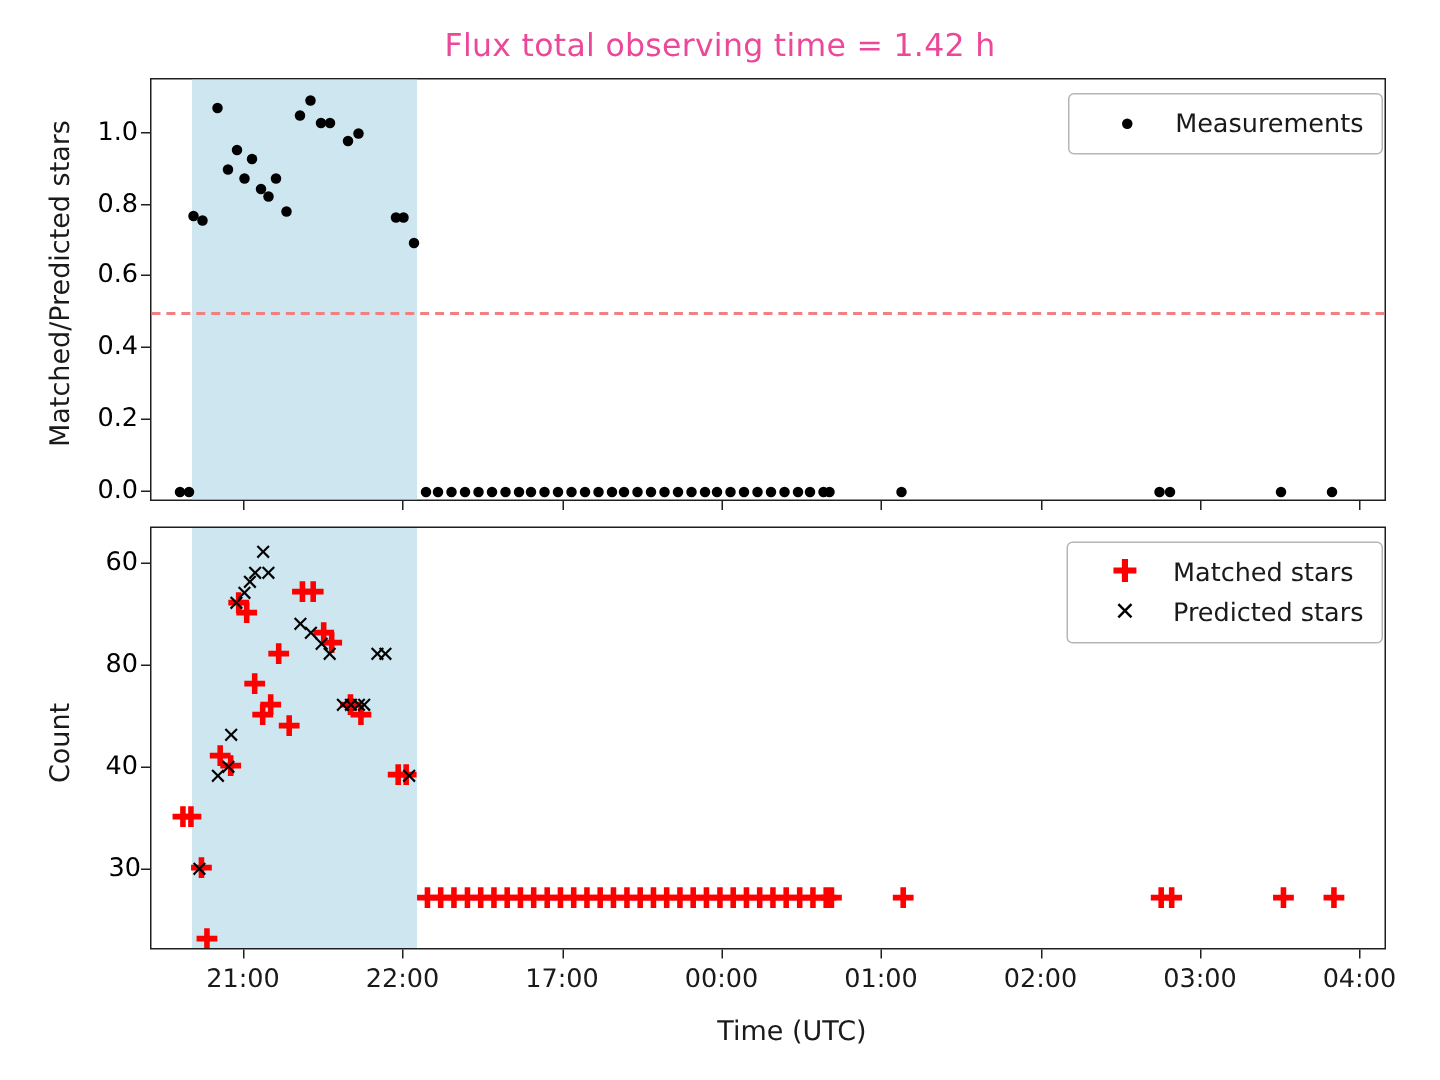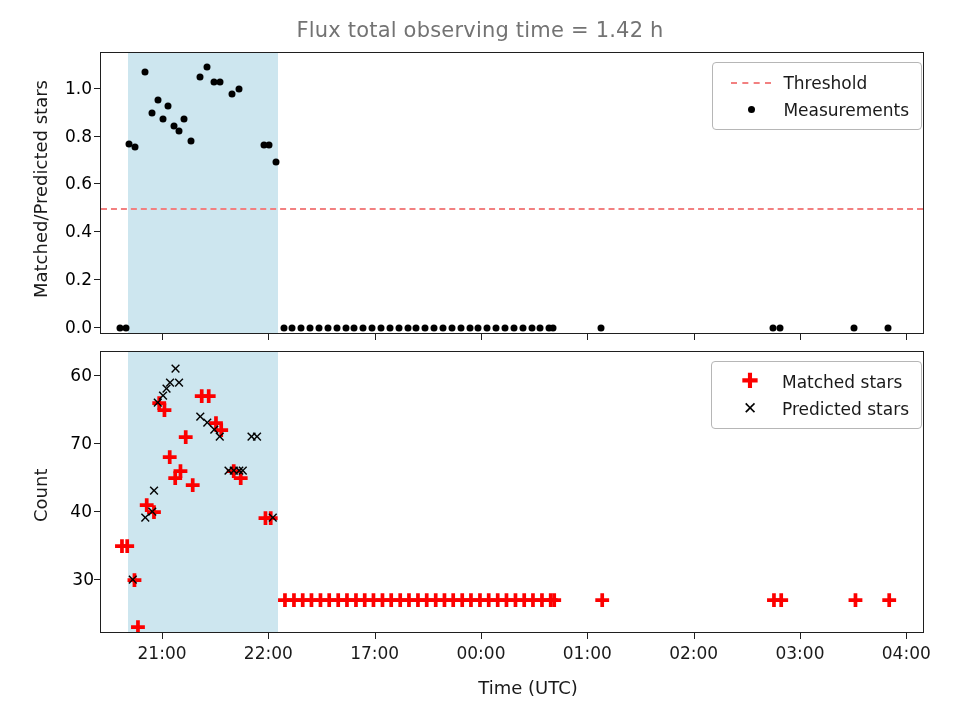--- a/index.html
+++ b/index.html
@@ -1,20 +1,20 @@
 <!DOCTYPE html>
 <html><head>
 <meta charset="utf-8">
 <style>
   html,body{margin:0;padding:0;background:#ffffff;}
   body{width:960px;height:720px;overflow:hidden;
        font-family:"DejaVu Sans","Liberation Sans",sans-serif;color:#000;}
   #fig{position:relative;width:960px;height:720px;}
   .ttl{position:absolute;left:0;top:18px;width:960px;text-align:center;
-       font-size:21px;color:#737373;letter-spacing:.2px;}
+       font-size:21px;color:#ec4899;letter-spacing:.2px;}
   .panel{position:absolute;box-sizing:border-box;border:1.6px solid #1f1f1f;background:#fff;overflow:hidden;}
   #p1{left:100px;top:52px;width:824px;height:282px;}
   #p2{left:100px;top:351px;width:824px;height:282px;}
   .span-band{position:absolute;top:0;bottom:0;background:#cde6ef;}
   .thr{position:absolute;left:0;width:100%;height:0;border-top:2.6px dashed #f28080;}
   .mk{position:absolute;transform:translate(-50%,-50%);}
   .dot{width:7px;height:7px;border-radius:50%;background:#000;}
   .xm{width:13px;height:13px;color:#000;font-size:15px;line-height:13px;
       text-align:center;font-weight:bold;}
   .pl{width:13px;height:13px;color:#fc0000;font-size:19px;line-height:13px;
@@ -127,26 +127,20 @@
       <div class="xtkm" style="left: 268.344px; top: 334px;"></div>
       <div class="xtkm" style="left: 374.667px; top: 334px;"></div>
       <div class="xtkm" style="left: 480.989px; top: 334px;"></div>
       <div class="xtkm" style="left: 587.312px; top: 334px;"></div>
       <div class="xtkm" style="left: 693.634px; top: 334px;"></div>
       <div class="xtkm" style="left: 799.957px; top: 334px;"></div>
       <div class="xtkm" style="left: 906.28px; top: 334px;"></div>
     </div>
   <div class="ylab" id="yl1" style="left: 30px; top: 298px;">Matched/Predicted stars</div>
   <div class="lgd" id="lg1" style="right: 38px; top: 62px;">
-      <div class="lgrow">
-        <div class="lgk">
-          <div class="kdash" style="border-top-color: rgb(242, 128, 128);"></div>
-        </div>
-        <div class="lgt">Threshold</div>
-      </div>
       <div class="lgrow">
         <div class="lgk">
           <div class="kdot" style="background: rgb(0, 0, 0);"></div>
         </div>
         <div class="lgt">Measurements</div>
       </div>
     </div>
 
   <div class="panel" id="p2">
     <div class="span-band" id="b2" style="left: 26.5806px; width: 150.624px; background: rgb(205, 230, 239);"></div>
@@ -230,21 +224,21 @@
         <div class="mk xm" style="color: rgb(0, 0, 0); left: 150.624px; top: 84.9398px;">✕</div>
         <div class="mk xm" style="color: rgb(0, 0, 0); left: 155.94px; top: 84.9398px;">✕</div>
         <div class="mk xm" style="color: rgb(0, 0, 0); left: 171.888px; top: 166.482px;">✕</div>
       </div>
   </div>
   <div id="p2ax">
       <div class="ytk" style="left: 36px; top: 578.639px;">30</div>
       <div class="ytkm" style="left: 94px; top: 578.639px;"></div>
       <div class="ytk" style="left: 34px; top: 510.687px;">40</div>
       <div class="ytkm" style="left: 94px; top: 510.687px;"></div>
-      <div class="ytk" style="left: 34px; top: 442.735px;">70</div>
+      <div class="ytk" style="left: 34px; top: 442.735px;">80</div>
       <div class="ytkm" style="left: 94px; top: 442.735px;"></div>
       <div class="ytk" style="left: 34px; top: 374.783px;">60</div>
       <div class="ytkm" style="left: 94px; top: 374.783px;"></div>
       <div class="xtkm" style="left: 162.022px; top: 633px;"></div>
       <div class="xtk" style="left: 162.022px; top: 643px;">21:00</div>
       <div class="xtkm" style="left: 268.344px; top: 633px;"></div>
       <div class="xtk" style="left: 268.344px; top: 643px;">22:00</div>
       <div class="xtkm" style="left: 374.667px; top: 633px;"></div>
       <div class="xtk" style="left: 374.667px; top: 643px;">17:00</div>
       <div class="xtkm" style="left: 480.989px; top: 633px;"></div>

